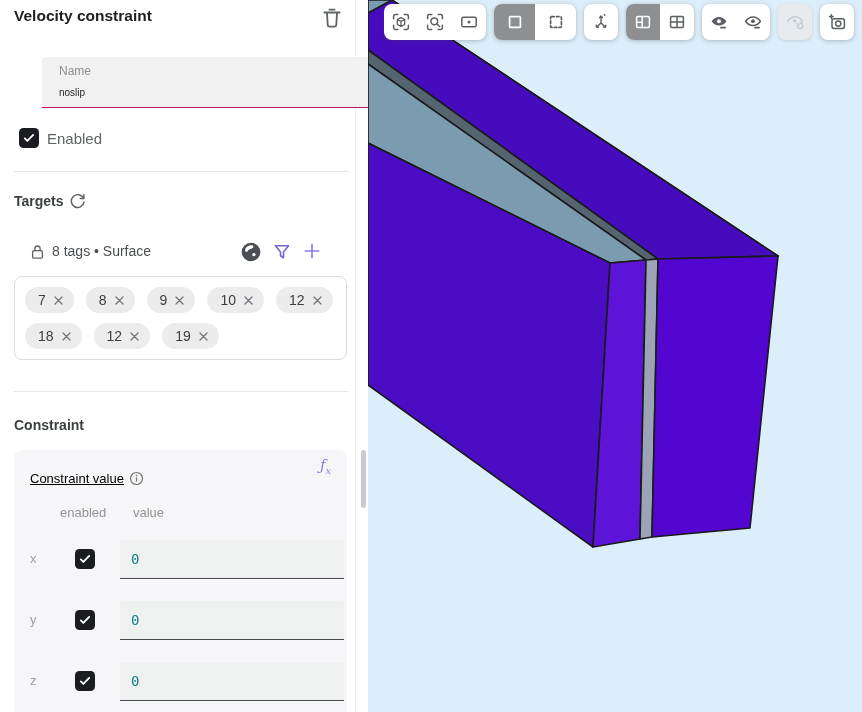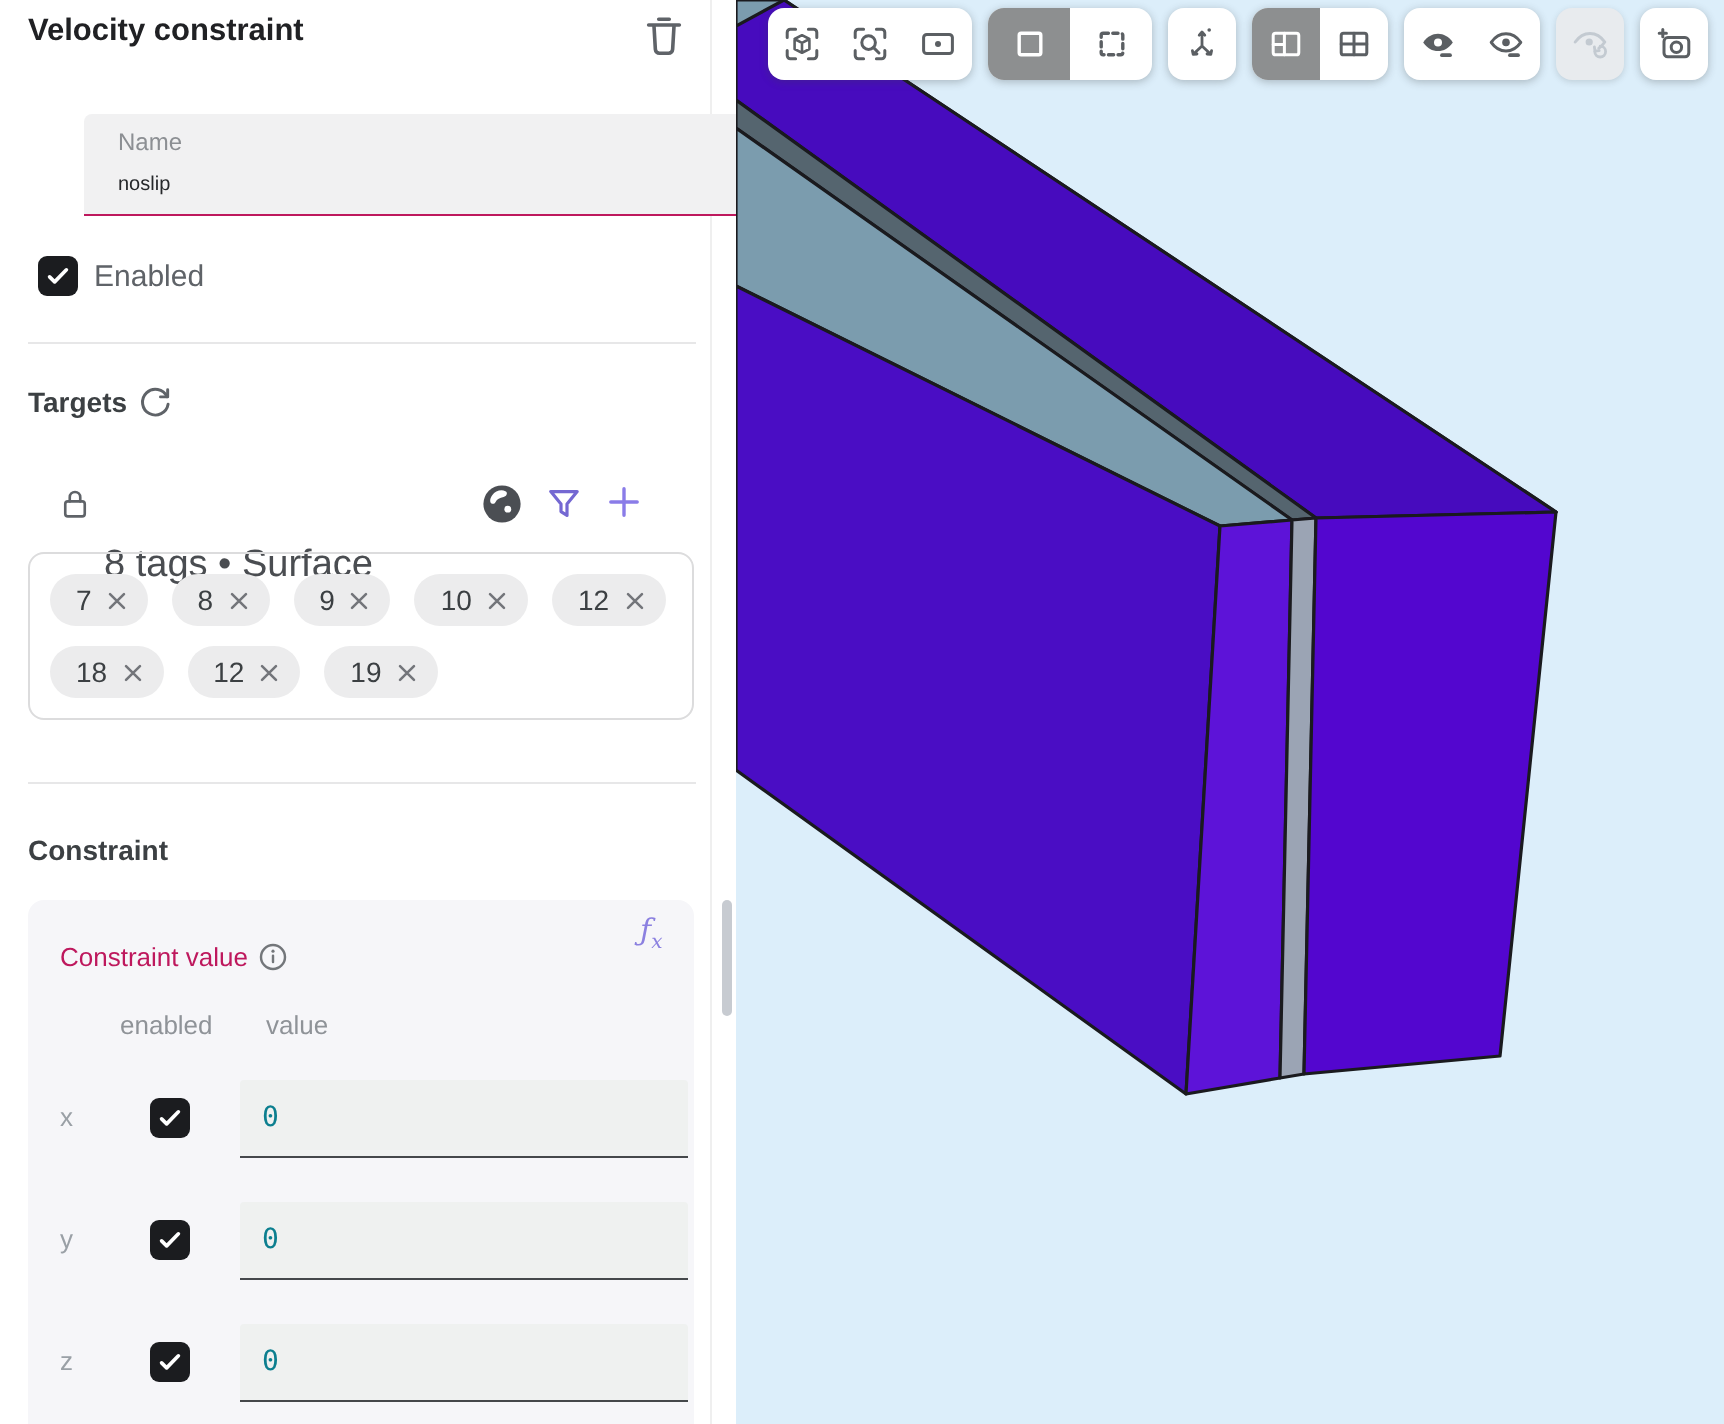--- a/index.html
+++ b/index.html
@@ -21,36 +21,36 @@
   .enabled-label { position:absolute; left:47px; top:130px; font-size:15px; color:#5f6368; }
 
   .divider { position:absolute; left:14px; width:334px; height:1px; background:#e7e7e8; }
   .div1 { top:171px; } .div2 { top:391px; }
 
   .section-heading { position:absolute; font-size:14px; font-weight:700; color:#3c4043; }
   .targets-heading { left:14px; top:193px; }
   .sync-btn { position:absolute; left:68px; top:192px; width:19px; height:19px; background:none; border:none; cursor:pointer; }
 
   .lock-icon { position:absolute; left:30px; top:243px; width:15px; height:18px; }
-  .tags-summary { position:absolute; left:52px; top:243px; font-size:19px; color:#4a4d51;margin-top:29px; }
+  .tags-summary { position:absolute; left:52px; top:243px; font-size:14px; color:#4a4d51; }
   .icon-btn { position:absolute; background:none; border:none; cursor:pointer; padding:0; }
   .globe-btn { left:240px; top:241px; width:22px; height:22px; }
   .filter-btn { left:272px; top:242px; width:20px; height:20px; }
   .add-btn { left:302px; top:241px; width:20px; height:20px; }
 
   .tags-box { position:absolute; left:14px; top:276px; width:333px; height:84px; border:1px solid #dcdcdd; border-radius:8px; padding:10px 10px; display:flex; flex-wrap:wrap; gap:10px 12px; align-content:flex-start; }
   .pill { height:26px; background:#ececed; border-radius:13px; display:inline-flex; align-items:center; padding:0 10px 0 13px; }
   .pill-label { font-size:14px; color:#3c4043; margin-right:7px; }
   .pill-x { width:11px; height:11px; cursor:pointer; }
 
   .params-heading { left:14px; top:417px; }
   .param-box { position:absolute; left:14px; top:450px; width:333px; height:280px; background:#f6f6f9; border-radius:8px 8px 0 0; }
   .fx-btn { position:absolute; left:306px; top:6px; background:none; border:none; cursor:pointer; font-family:"DejaVu Serif",serif; font-style:italic; font-size:15px; color:#8b80e0; }
   .fx-btn sub { font-size:10px; }
-  .constraint-label { position:absolute; left:16px; top:21px; font-size:13px; color:#be185d; display:flex; align-items:center; gap:5px; }
+  .constraint-label { position:absolute; left:16px; top:21px; font-size:13px; color:#000000; display:flex; align-items:center; gap:5px;text-decoration:underline; }
   .col-header { position:absolute; top:55px; font-size:13px; color:#8f9398; }
   .col-enabled { left:46px; } .col-value { left:119px;text-align:center; }
 
   .param-rows { position:absolute; left:0; top:90px; width:333px; }
   .prow { position:relative; height:39px; margin-bottom:22px; }
   .axis { position:absolute; left:16px; top:11px; font-size:13px; color:#9aa0a6; }
   .prow .cb { position:absolute; left:61px; top:9px; }
   .pinput { position:absolute; left:106px; right:3px; top:0; height:39px; background:#eff1f0; border-bottom:1px solid #45484b; border-radius:2px 2px 0 0; }
   .pinput input { width:100%; height:100%; border:none; outline:none; background:transparent; padding-left:11px; font-family:"DejaVu Sans Mono",monospace; font-size:14px; color:#0c7f8f; }
 

